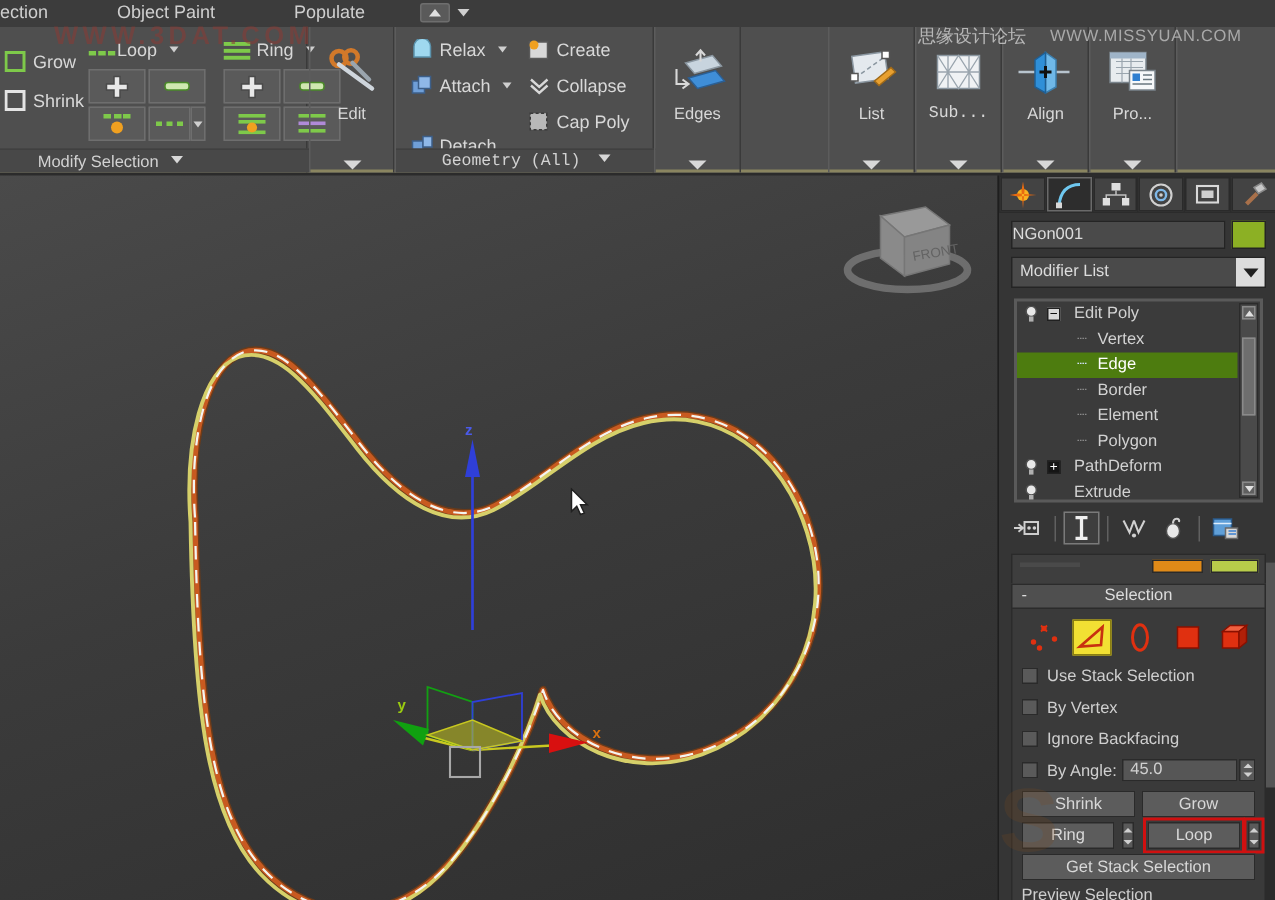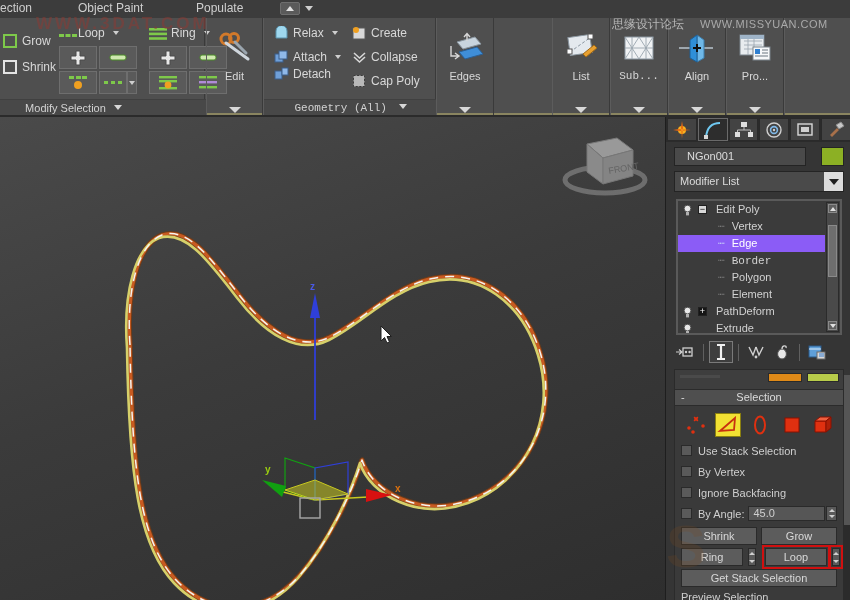--- a/index.html
+++ b/index.html
@@ -71,33 +71,33 @@
   .cmdpanel {
     position:absolute; left:665px; top:117px; width:185px; height:483px;
     background:#353535; border-left:1px solid #1e1e1e;
   }
   .cptabs { position:absolute; left:0; top:0; width:185px; height:25px; background:#2b2b2b; display:flex; }
   .cptab { width:30px; height:23px; margin:1px 0 0 1px; background:#434343; border:1px solid #2a2a2a;
            display:flex; align-items:center; justify-content:center; }
   .cptab.active { background:#2d2d2d; border-color:#6a6a6a; }
 
   .namerow { position:absolute; left:8px; top:30px; width:170px; height:19px; }
-  .namefld { position:absolute; left:0; top:0; width:132px; height:19px; background:#4a4a4a;
-             border:1px solid #242424; color:#dcdcdc; font-size:11px; line-height:17px; padding-left:12px; }
+  .namefld { position:absolute; left:0; top:0; width:143px; height:19px; background:#4a4a4a;
+             border:1px solid #242424; color:#dcdcdc; font-size:11px; line-height:17px; padding-left:0; }
   .colorswatch { position:absolute; left:147px; top:0; width:23px; height:19px; background:#8cb024; border:1px solid #242424; }
 
   .modlist { position:absolute; left:8px; top:54px; width:170px; height:21px;
              background:#4a4a4a; border:1px solid #242424; color:#dcdcdc; font-size:11px; line-height:19px; padding-left:5px; }
   .modlist-btn { position:absolute; right:0px; top:0px; width:19px; height:19px; background:#dcdcdc;
                  display:flex; align-items:center; justify-content:center; }
 
   .stack { position:absolute; left:10px; top:82px; width:166px; height:136px;
            background:#3b3b3b; border:2px solid #5a5a5a; overflow:hidden; }
   .stackrow { height:17px; line-height:17px; color:#d2d2d2; font-size:11px; position:relative; padding-left:4px;}
-  .stackrow.sel { background:#8b5cf6; color:#fff; }
+  .stackrow.sel { background:#4d7c0f; color:#fff; }
   .bulb { position:absolute; left:5px; top:3px; width:9px; height:11px; }
   .boxtgl { position:absolute; left:20px; top:4px; width:9px; height:9px; background:#d8d8d8; border:1px solid #202020;
             color:#000; font-size:9px; line-height:7px; text-align:center; }
   .boxtgl.dark { background:#151515; color:#fff; }
   .sbar { position:absolute; right:1px; top:1px; width:13px; bottom:1px; background:#4a4a4a; border:1px solid #2b2b2b; }
   .sthumb { position:absolute; left:1px; top:22px; width:9px; height:52px; background:#6e6e6e; border:1px solid #8a8a8a;}
 
   .modtools { position:absolute; left:8px; top:223px; width:170px; height:24px;
               display:flex; align-items:center; gap:2px; }
   .modtool { width:24px; height:22px; display:flex; align-items:center; justify-content:center; }
@@ -286,21 +286,21 @@
         </div>
         <div class="smrow" style="left:10px;top:32px;">
           <span class="smicon">
             <svg width="15" height="14" viewBox="0 0 15 14">
                 <rect x="1" y="4" width="8" height="8" fill="#6f9fd8" stroke="#3c5f8a"></rect>
                 <rect x="5" y="1" width="8" height="8" fill="#8fb8e8" stroke="#3c5f8a"></rect>
               </svg>
           </span><span>Attach</span>
           <span class="caret-sm"></span>
         </div>
-        <div class="smrow" style="left:10px;top:49px;">
+        <div class="smrow" style="left:10px;top:72px;">
           <span class="smicon">
             <svg width="15" height="14" viewBox="0 0 15 14">
                 <rect x="1" y="4" width="7" height="8" fill="#6f9fd8" stroke="#3c5f8a"></rect>
                 <rect x="8" y="1" width="6" height="7" fill="#8fb8e8" stroke="#3c5f8a"></rect>
               </svg>
           </span><span>Detach</span>
         </div>
 
         <div class="smrow" style="left:88px;top:8px;">
           <span class="smicon">
@@ -562,29 +562,29 @@
         <div class="stackrow">
           <span style="margin-left:36px;color:#8a8a8a;">┈</span>
           <span style="margin-left:4px;">Vertex</span>
         </div>
         <div class="stackrow sel">
           <span style="margin-left:36px;color:#cfe0f8;">┈</span>
           <span style="margin-left:4px;">Edge</span>
         </div>
         <div class="stackrow">
           <span style="margin-left:36px;color:#8a8a8a;">┈</span>
-          <span style="margin-left:4px;font-family:Liberation Mono, monospace;">Border</span>
+          <span style="margin-left:4px;">Border</span>
+        </div>
+        <div class="stackrow">
+          <span style="margin-left:36px;color:#8a8a8a;">┈</span>
+          <span style="margin-left:4px;">Element</span>
         </div>
         <div class="stackrow">
           <span style="margin-left:36px;color:#8a8a8a;">┈</span>
           <span style="margin-left:4px;">Polygon</span>
-        </div>
-        <div class="stackrow">
-          <span style="margin-left:36px;color:#8a8a8a;">┈</span>
-          <span style="margin-left:4px;">Element</span>
         </div>
         <div class="stackrow">
           <span class="bulb">
             <svg width="9" height="11" viewBox="0 0 9 11">
                 <circle cx="4.5" cy="3.6" r="3.4" fill="#e8e8e8" stroke="#505050"></circle>
                 <rect x="3" y="7" width="3" height="3.4" fill="#b0b0b0"></rect>
               </svg>
           </span>
           <span class="boxtgl dark">+</span>
           <span style="margin-left:34px;">PathDeform</span>

